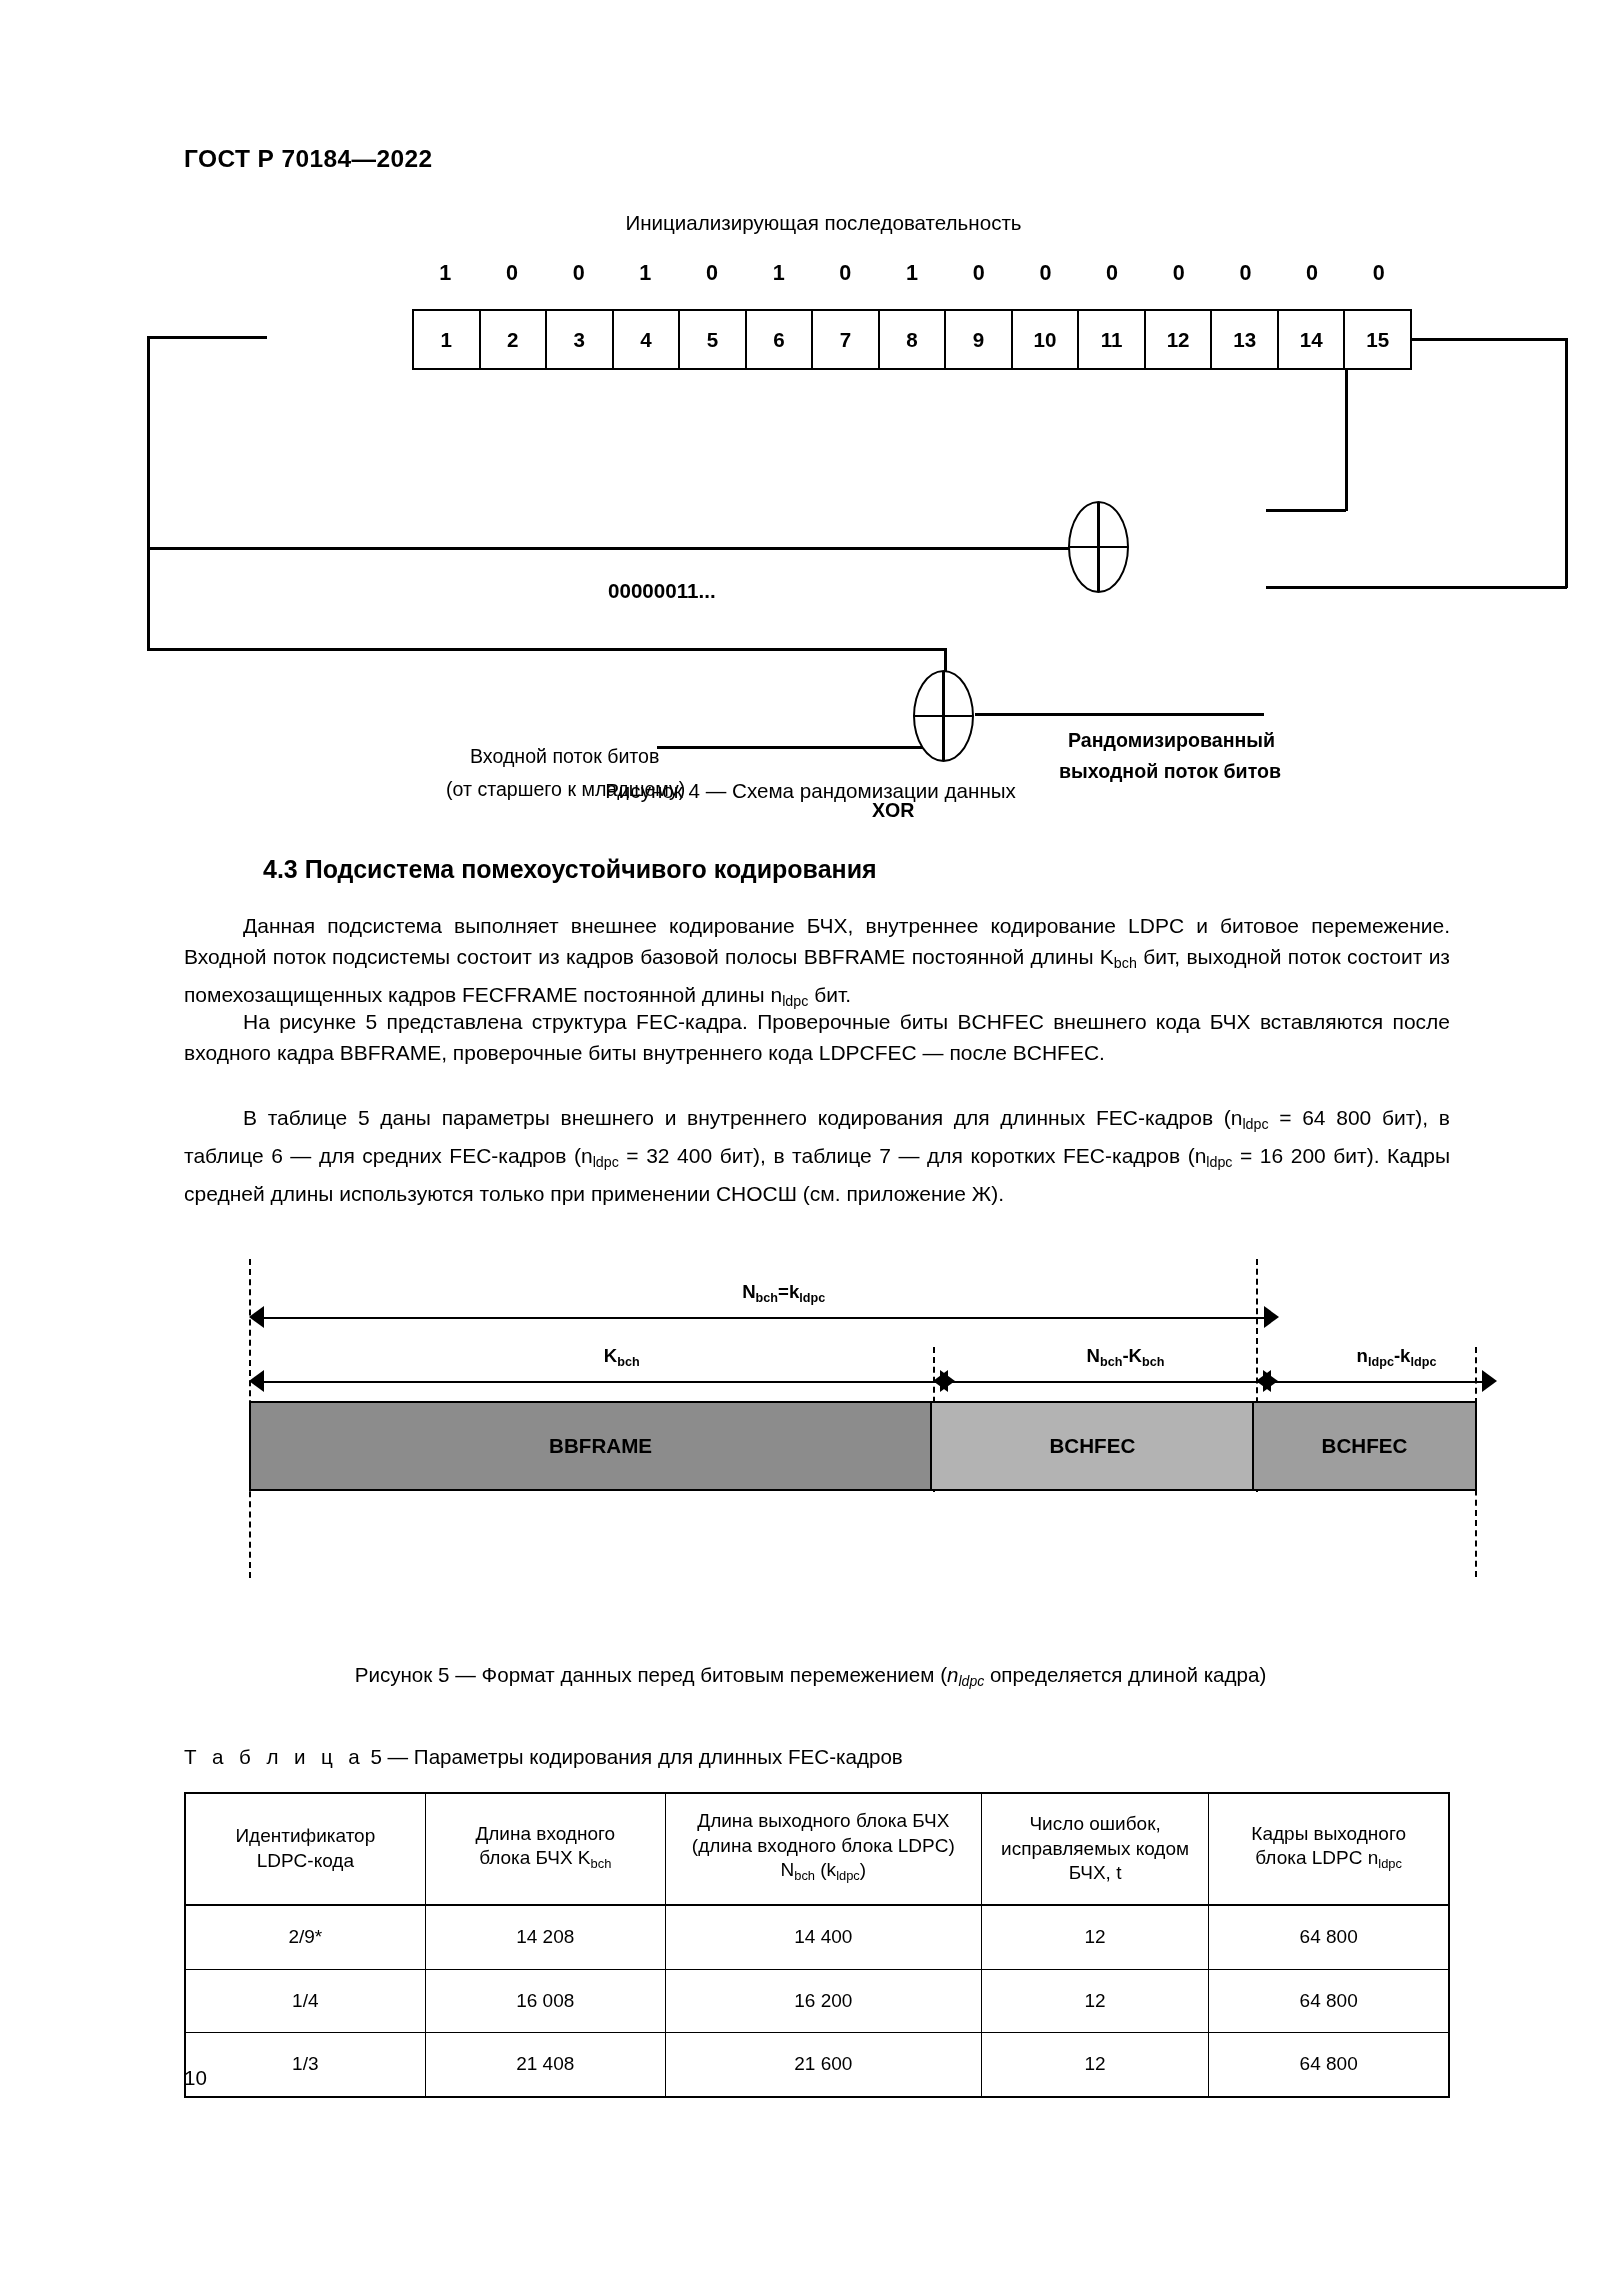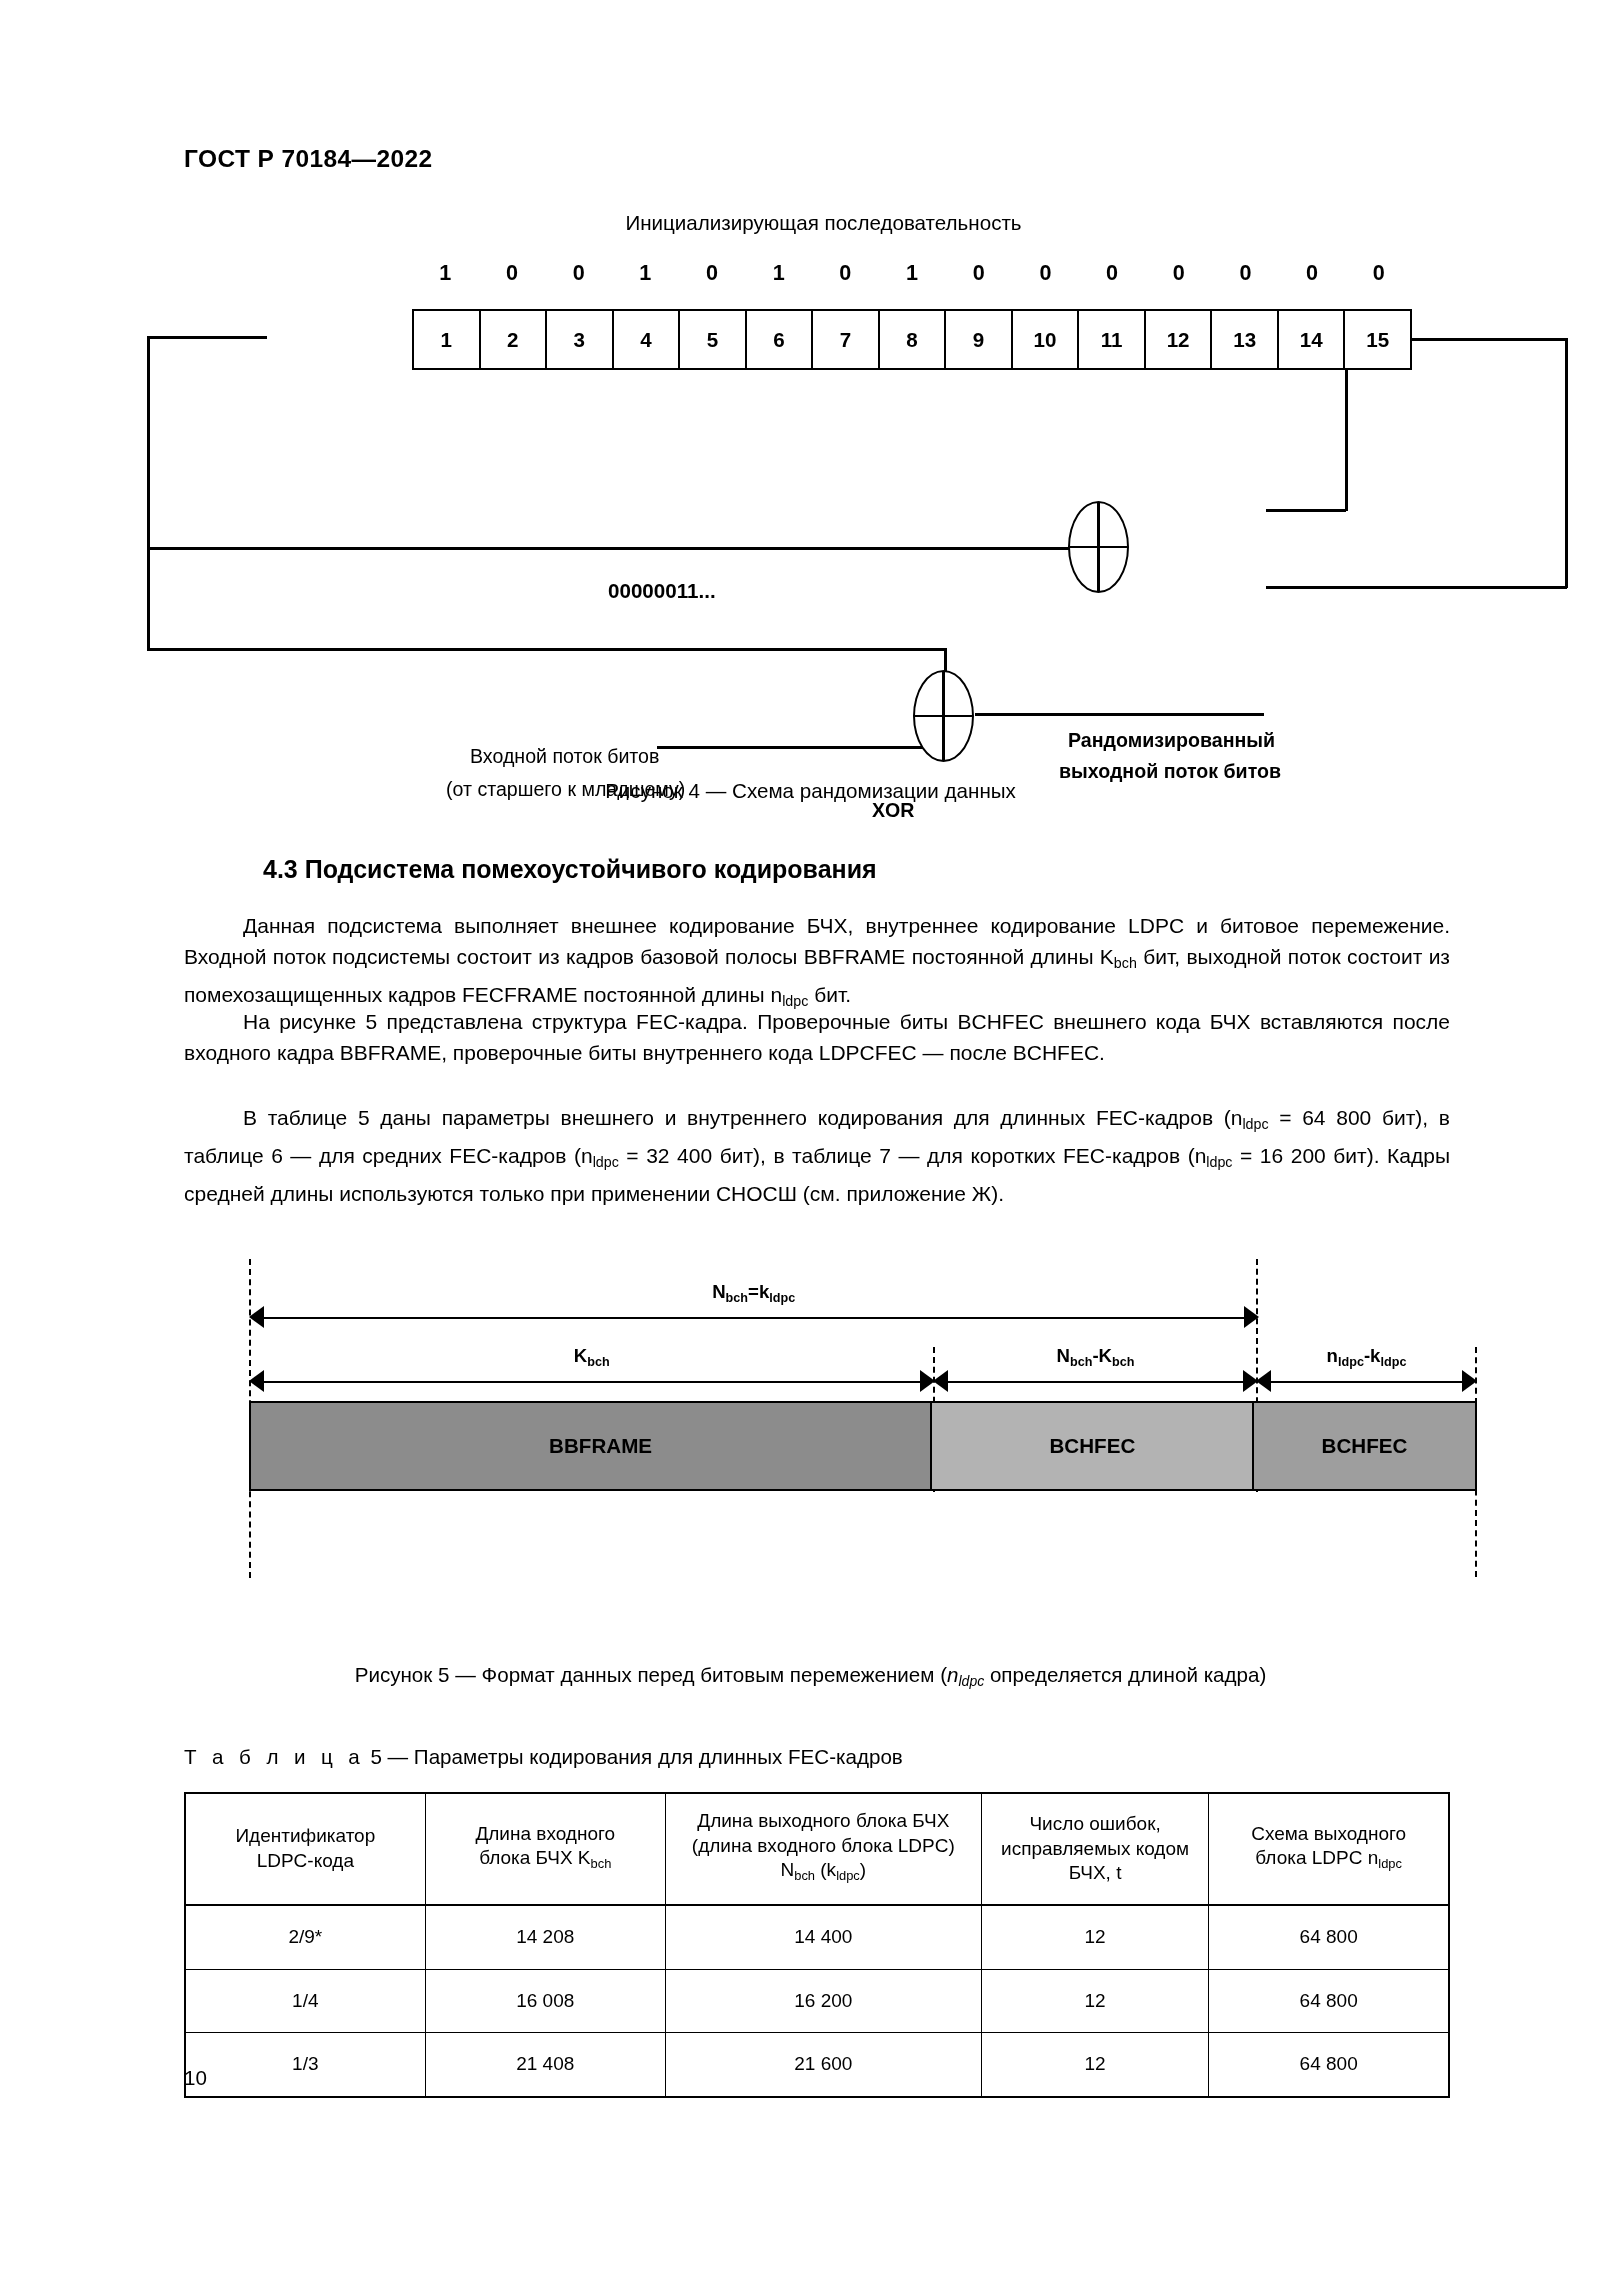--- a/index.html
+++ b/index.html
@@ -63,21 +63,21 @@
     position:absolute; left:184px; width:1266px;
     font-size:21px; line-height:31px; text-align:justify;
   }
   .para.ind { text-indent:59px; }
   sub { font-size:0.68em; vertical-align:-0.28em; }
   .ital { font-style:italic; }
 
   
   .fig5 { position:absolute; left:235px; top:1259px; width:1255px; height:392px; }
   .dash { position:absolute; width:0; border-left:2.5px dashed #000; }
-  .arrow-row { position:absolute; height:23.5px; }
+  .arrow-row { position:absolute; height:23.5px;padding-left:20px; }
   .arrow-line { position:absolute; left:9.8px; right:9.8px; top:10.8px; height:2.5px; background:#000; }
   .arrow-head { position:absolute; top:0px; width:0; height:0;
                 border-top:11.8px solid transparent; border-bottom:11.8px solid transparent; }
   .ah-l { left:0; border-right:15.7px solid #000; }
   .ah-r { right:0; border-left:15.7px solid #000; }
   .arrow-lbl { position:absolute; width:100%; text-align:center; top:-25.5px;
                font-size:18.6px; font-weight:bold; white-space:nowrap; }
 
   .blocks { position:absolute; left:13.7px; top:142px; width:1228px; height:90px;
             display:flex; border:2.5px solid #000; box-sizing:border-box; }
@@ -253,21 +253,21 @@
           <span>Длина выходного блока БЧХ</span><br>
           <span>(длина входного блока LDPC)</span><br>
           <span>N</span><sub>bch</sub><span> (k</span><sub>ldpc</sub><span>)</span>
         </th>
         <th style="width:18%;">
           <span>Число ошибок,</span><br>
           <span>исправляемых кодом</span><br>
           <span>БЧХ, t</span>
         </th>
         <th style="width:19%;">
-          <span>Схема выходного</span><br>
+          <span>Кадры выходного</span><br>
           <span>блока LDPC n</span><sub>ldpc</sub>
         </th>
       </tr>
     </thead>
     <tbody>
       <tr>
         <td>2/9*</td>
         <td>14 208</td>
         <td>14 400</td>
         <td>12</td>

